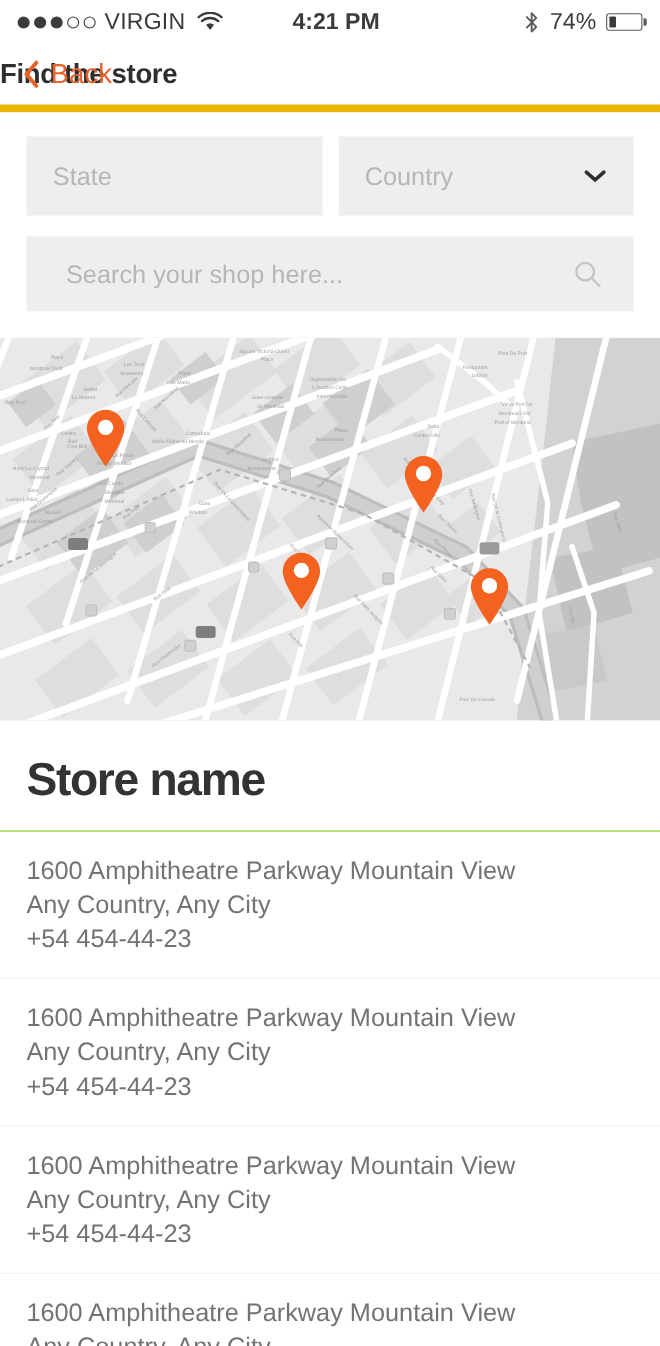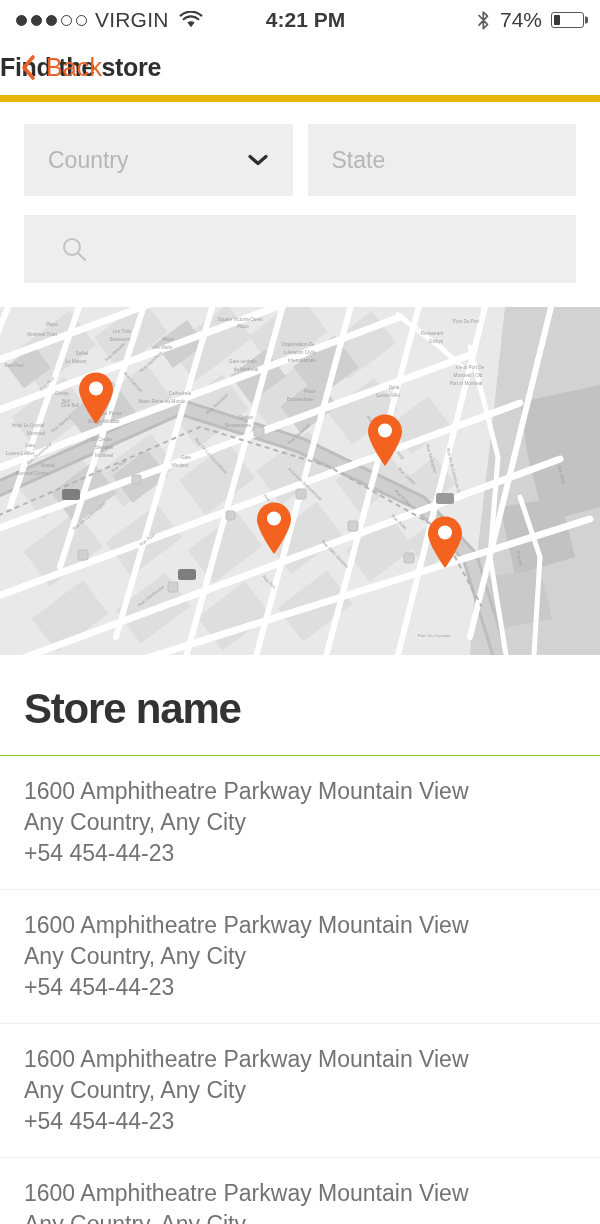--- a/index.html
+++ b/index.html
@@ -259,32 +259,33 @@
       <svg width="17" height="27" viewBox="0 0 17 27">
         <path d="M13 3 L4 13.5 L13 24" stroke="#e8622a" stroke-width="3.6" fill="none" stroke-linecap="round" stroke-linejoin="round"></path>
       </svg>
       <span class="back-label">Back</span>
     </div>
     <div class="nav-title">Find the store</div>
   </div>
 
   <div class="filter-panel">
     <div class="filter-row">
+      <div class="field field-state">
+        <span class="field-placeholder">State</span>
+      </div>
       <div class="field field-country">
         <span class="field-placeholder">Country</span>
         <svg width="22" height="14" viewBox="0 0 22 14">
           <path d="M3 3.5 L11 10.5 L19 3.5" stroke="#2e2e2e" stroke-width="3.2" fill="none" stroke-linecap="round" stroke-linejoin="round"></path>
         </svg>
       </div>
-      <div class="field field-state">
-        <span class="field-placeholder">State</span>
-      </div>
     </div>
 
     <div class="search-field">
+      <span class="field-placeholder">Search your shop here...</span>
       <svg width="28" height="28" viewBox="0 0 28 28">
         <circle cx="12" cy="12" r="8" stroke="#c4c4c4" stroke-width="2.1" fill="none"></circle>
         <line x1="18" y1="18" x2="25" y2="25" stroke="#c4c4c4" stroke-width="2.1" stroke-linecap="round"></line>
       </svg>
     </div>
   </div>
 
   <div class="map">
     <svg width="600" height="348" viewBox="0 0 600 348">
       <defs>

